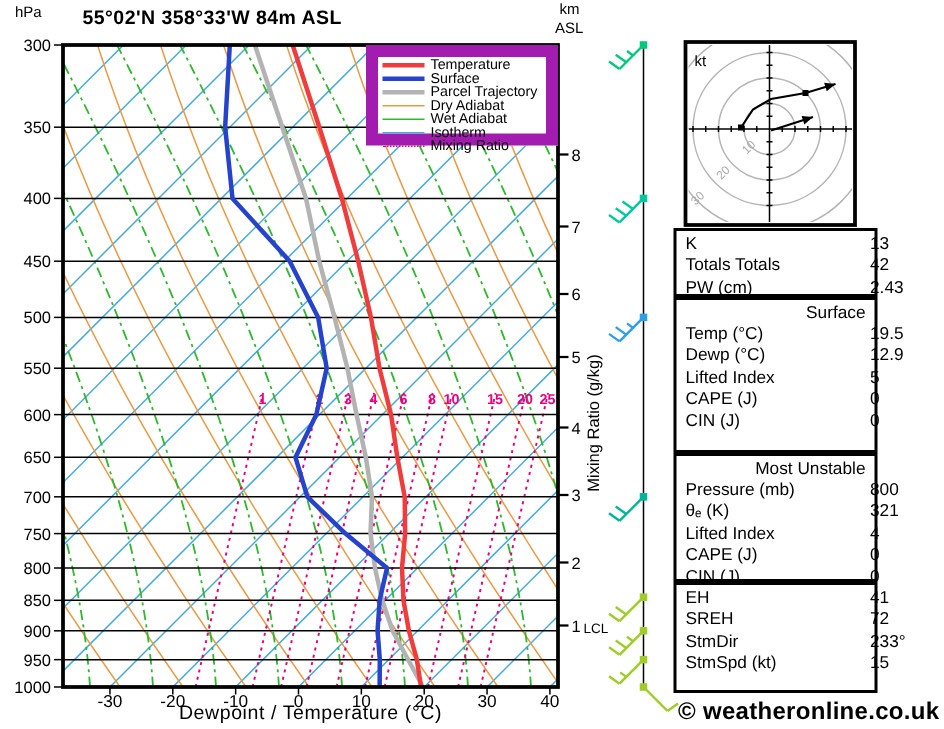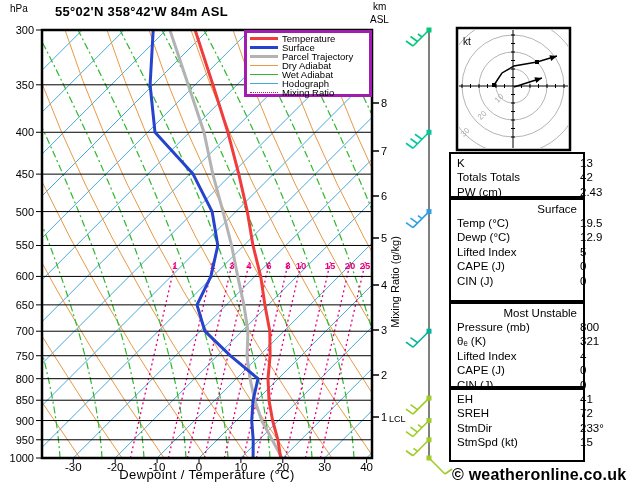--- a/index.html
+++ b/index.html
@@ -3,21 +3,21 @@
 <meta charset="utf-8">
 <style>
   html,body{margin:0;padding:0;background:#fff;}
   #stage{position:relative;width:629px;height:486px;background:#fff;overflow:hidden;
          font-family:"Liberation Sans",sans-serif;color:#000;}
   .abs{position:absolute;}
   .b13{font-size:13px;font-weight:bold;letter-spacing:.3px;white-space:nowrap;}
   .n11{font-size:10px;white-space:nowrap;}
   
   #legend{left:244px;top:30px;width:128px;height:67px;background:#fff;
-          border:3px solid #a21caf;box-sizing:border-box;padding:1px 0 0 2px;}
+          border:8px solid #a21caf;box-sizing:border-box;padding:1px 0 0 2px;}
   .lg-row{display:flex;align-items:center;height:9px;}
   .lg-swatch{width:28px;height:0;border-top-style:solid;margin:0 4px 0 1px;flex:0 0 auto;}
   .lg-label{font-size:9.5px;line-height:9px;white-space:nowrap;}
   
   .tbl{left:449px;width:136px;background:#fff;border:2px solid #000;
        box-sizing:border-box;padding:2px 0 0 6px;}
   .tbl-header{font-size:11.5px;text-align:right;margin:1px 6px 1px 0;white-space:nowrap;}
   .tbl-row{position:relative;font-size:11.5px;height:14.4px;line-height:14.4px;white-space:nowrap;}
   .tbl-val{position:absolute;left:82px;top:0;margin-left:41px;}
   #watermark{left:452px;top:466px;font-size:16px;font-weight:bold;letter-spacing:.2px;}
@@ -292,21 +292,21 @@
         <path d="M494 85 L502 73 L514 66 L537 62 L557 56" fill="none" stroke="#000" stroke-width="1.4"></path>
         <rect x="492" y="83" width="4" height="4" fill="#000"></rect>
         <rect x="535" y="60" width="4" height="4" fill="#000"></rect>
         <polygon points="557,56 549.4331723467529,55.137956343300964 551.157259660151,60.88491405462788" fill="#000"></polygon>
         <line x1="514" y1="87" x2="542" y2="78" stroke="#000" stroke-width="1.4"></line>
         <polygon points="542,78 534.4177725297639,77.28597857903605 536.2538276122425,82.99814994674765" fill="#000"></polygon>
       </g>
     </svg>
 
   <div class="abs n11" style="left:10px;top:3px">hPa</div>
-  <div class="abs b13" style="left:55px;top:4px">55°02'N 358°42'W 84m ASL</div>
+  <div class="abs b13" style="left:55px;top:4px">55°02'N 358°33'W 84m ASL</div>
   <div class="abs n11" style="left:373px;top:1px">km</div>
   <div class="abs n11" style="left:370px;top:14px">ASL</div>
 
   <div id="legend" class="abs">
       <div class="lg-row">
         <span class="lg-swatch" style="border-top-color: rgb(240, 60, 60); border-top-width: 3px;"></span>
         <span class="lg-label">Temperature</span>
       </div>
       <div class="lg-row">
         <span class="lg-swatch" style="border-top-color: rgb(37, 67, 204); border-top-width: 3px;"></span>
@@ -319,21 +319,21 @@
       <div class="lg-row">
         <span class="lg-swatch" style="border-top-color: rgb(232, 154, 69); border-top-width: 1px;"></span>
         <span class="lg-label">Dry Adiabat</span>
       </div>
       <div class="lg-row">
         <span class="lg-swatch" style="border-top-color: rgb(46, 184, 46); border-top-width: 1px;"></span>
         <span class="lg-label">Wet Adiabat</span>
       </div>
       <div class="lg-row">
         <span class="lg-swatch" style="border-top-color: rgb(70, 170, 220); border-top-width: 1px;"></span>
-        <span class="lg-label">Hodograph</span>
+        <span class="lg-label">Isotherm</span>
       </div>
       <div class="lg-row">
         <span class="lg-swatch" style="border-top: 1px dotted rgb(230, 0, 126);"></span>
         <span class="lg-label">Mixing Ratio</span>
       </div>
     </div>
 
   <div id="kt-label" class="abs">kt</div>
 
   <div class="tbl abs" style="top:152px;height:46px">

